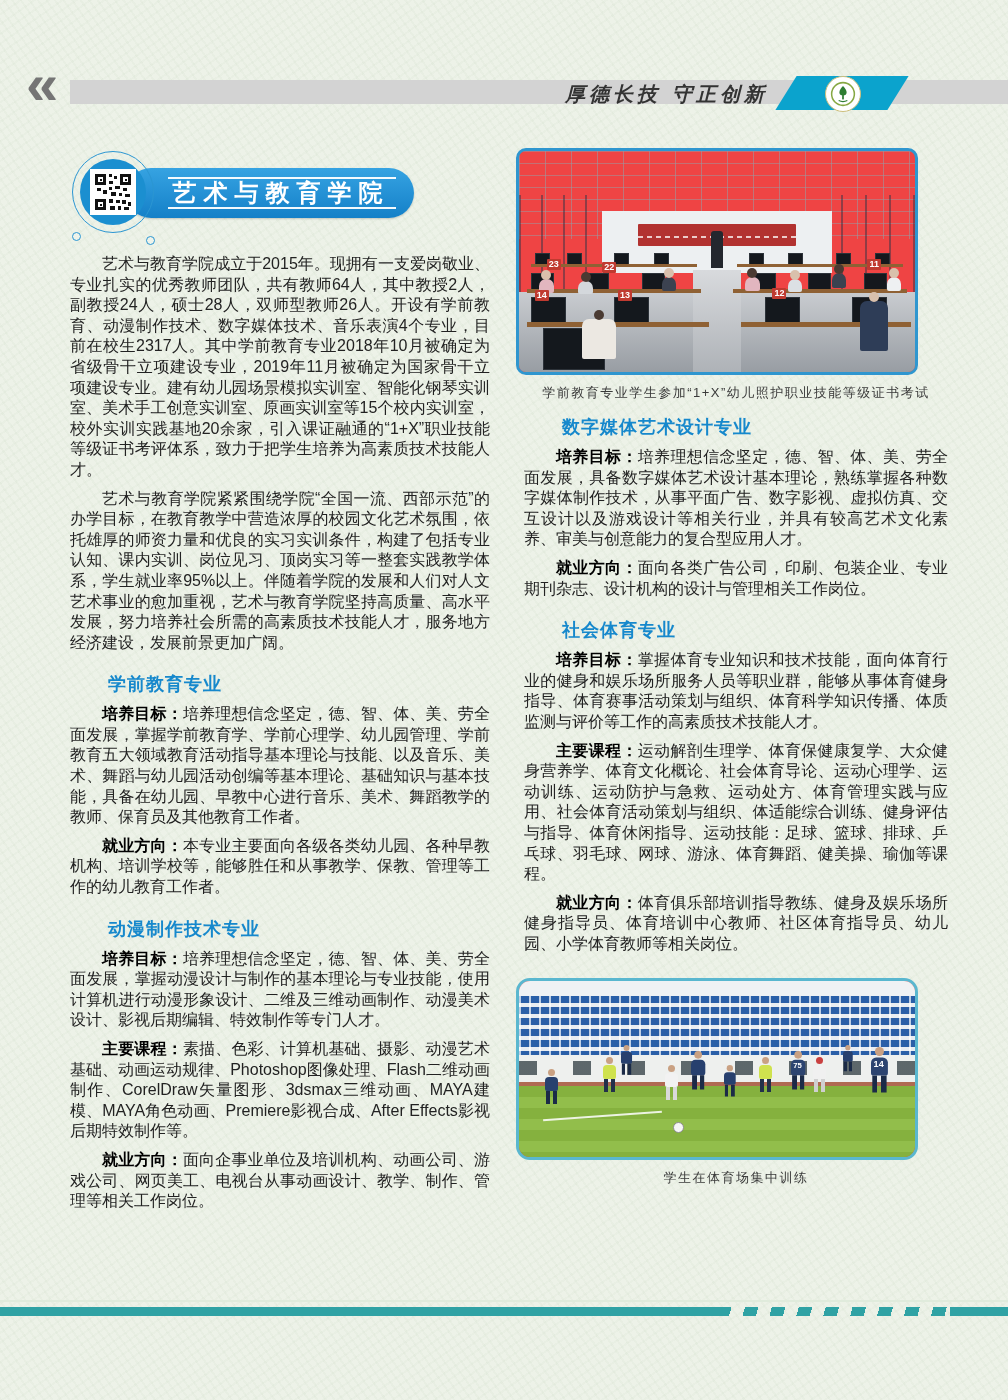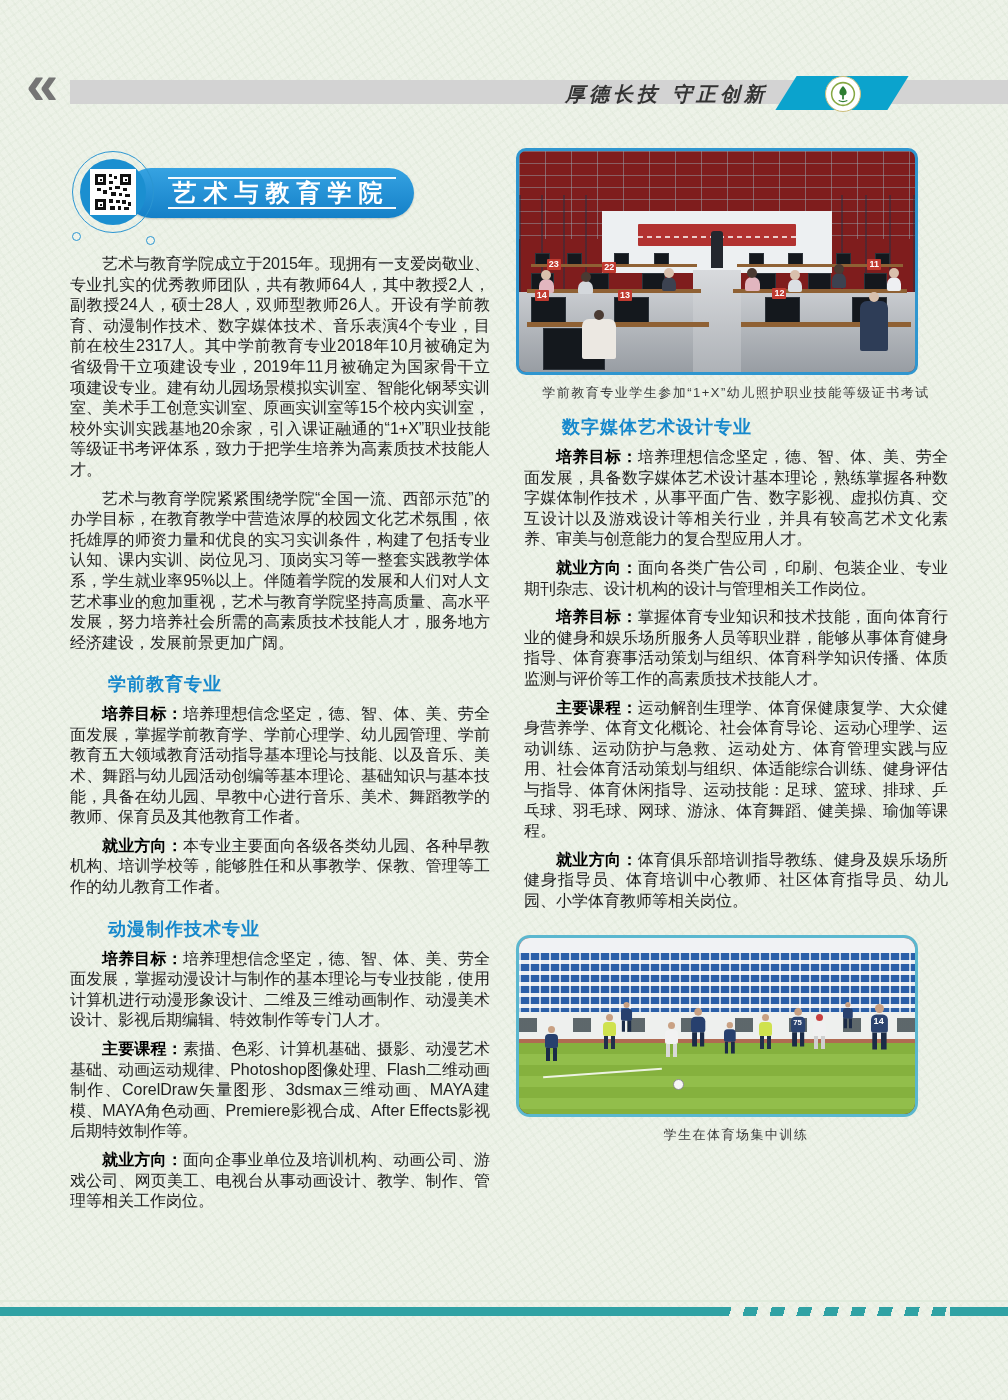--- a/index.html
+++ b/index.html
@@ -32,21 +32,21 @@
   .qr-white{width:46px;height:46px;background:#fff;display:flex;align-items:center;justify-content:center;}
   .qr-white svg{width:42px;height:42px;}
   
   .col-left{position:absolute;left:62px;top:246px;width:436px;}
   .col-right{position:absolute;left:516px;top:148px;width:440px;}
   p.body{margin:8px;font-size:16px;line-height:20.6px;text-align:justify;text-indent:2em;color:#222;}
   p.body b{color:#000;}
   h2.sec{margin:20px 0 5px;padding-left:46px;font-size:18px;line-height:23px;color:#1688cc;font-weight:bold;letter-spacing:1px;}
   .col-right h2.first{margin-top:14px;}
   
-  .photo{position:relative;width:396px;overflow:hidden;background:#7f1d1d;}
+  .photo{position:relative;width:396px;overflow:hidden;background:#ef4444;}
   .photo.classroom{height:221px;border:3px solid #2f96cf;border-radius:10px;}
   .photo.pitchshot{height:176px;border:3px solid #5ab7cf;border-radius:14px;margin-top:24px;}
   .caption{margin:9px 0 0;text-align:center;font-size:13px;color:#3a3a3a;letter-spacing:1.5px;}
   .photo *{position:absolute;}
   
   .ceil{left:0;top:0;right:0;height:40%;background:linear-gradient(#f4f5f6,#dfe2e5);
     background-image:repeating-linear-gradient(to right, rgba(150,158,166,.55) 0 1px, rgba(0,0,0,0) 1px 26px),
                      repeating-linear-gradient(to bottom, rgba(150,158,166,.5) 0 1px, rgba(0,0,0,0) 1px 12px);}
   .lwall{left:0;top:20%;width:21%;height:50%;background:linear-gradient(to right,#7e96aa,#c6d3dd);
     background-image:repeating-linear-gradient(to right, rgba(30,50,70,.45) 0 2px, rgba(0,0,0,0) 2px 22px);}
@@ -226,20 +226,21 @@
     <div class="tag" style="left:25%;top:63%">13</div>
     <div class="tag" style="left:64%;top:62%">12</div>
     <div class="tag" style="left:88%;top:49%">11</div>
   </div>
   <p class="caption">学前教育专业学生参加“1+X”幼儿照护职业技能等级证书考试</p>
 
   <h2 class="sec first">数字媒体艺术设计专业</h2>
   <p class="body"><b>培养目标：</b><span>培养理想信念坚定，德、智、体、美、劳全面发展，具备数字媒体艺术设计基本理论，熟练掌握各种数字媒体制作技术，从事平面广告、数字影视、虚拟仿真、交互设计以及游戏设计等相关行业，并具有较高艺术文化素养、审美与创意能力的复合型应用人才。</span></p>
   <p class="body"><b>就业方向：</b><span>面向各类广告公司，印刷、包装企业、专业期刊杂志、设计机构的设计与管理相关工作岗位。</span></p>
 
+  <h2 class="sec">社会体育专业</h2>
   <p class="body"><b>培养目标：</b><span>掌握体育专业知识和技术技能，面向体育行业的健身和娱乐场所服务人员等职业群，能够从事体育健身指导、体育赛事活动策划与组织、体育科学知识传播、体质监测与评价等工作的高素质技术技能人才。</span></p>
   <p class="body"><b>主要课程：</b><span>运动解剖生理学、体育保健康复学、大众健身营养学、体育文化概论、社会体育导论、运动心理学、运动训练、运动防护与急救、运动处方、体育管理实践与应用、社会体育活动策划与组织、体适能综合训练、健身评估与指导、体育休闲指导、运动技能：足球、篮球、排球、乒乓球、羽毛球、网球、游泳、体育舞蹈、健美操、瑜伽等课程。</span></p>
   <p class="body"><b>就业方向：</b><span>体育俱乐部培训指导教练、健身及娱乐场所健身指导员、体育培训中心教师、社区体育指导员、幼儿园、小学体育教师等相关岗位。</span></p>
 
   <div class="photo pitchshot">
     <div class="standtop"></div>
     <div class="stands"></div>
     <div class="pwall">
         <div class="pwin"></div>
       </div>

